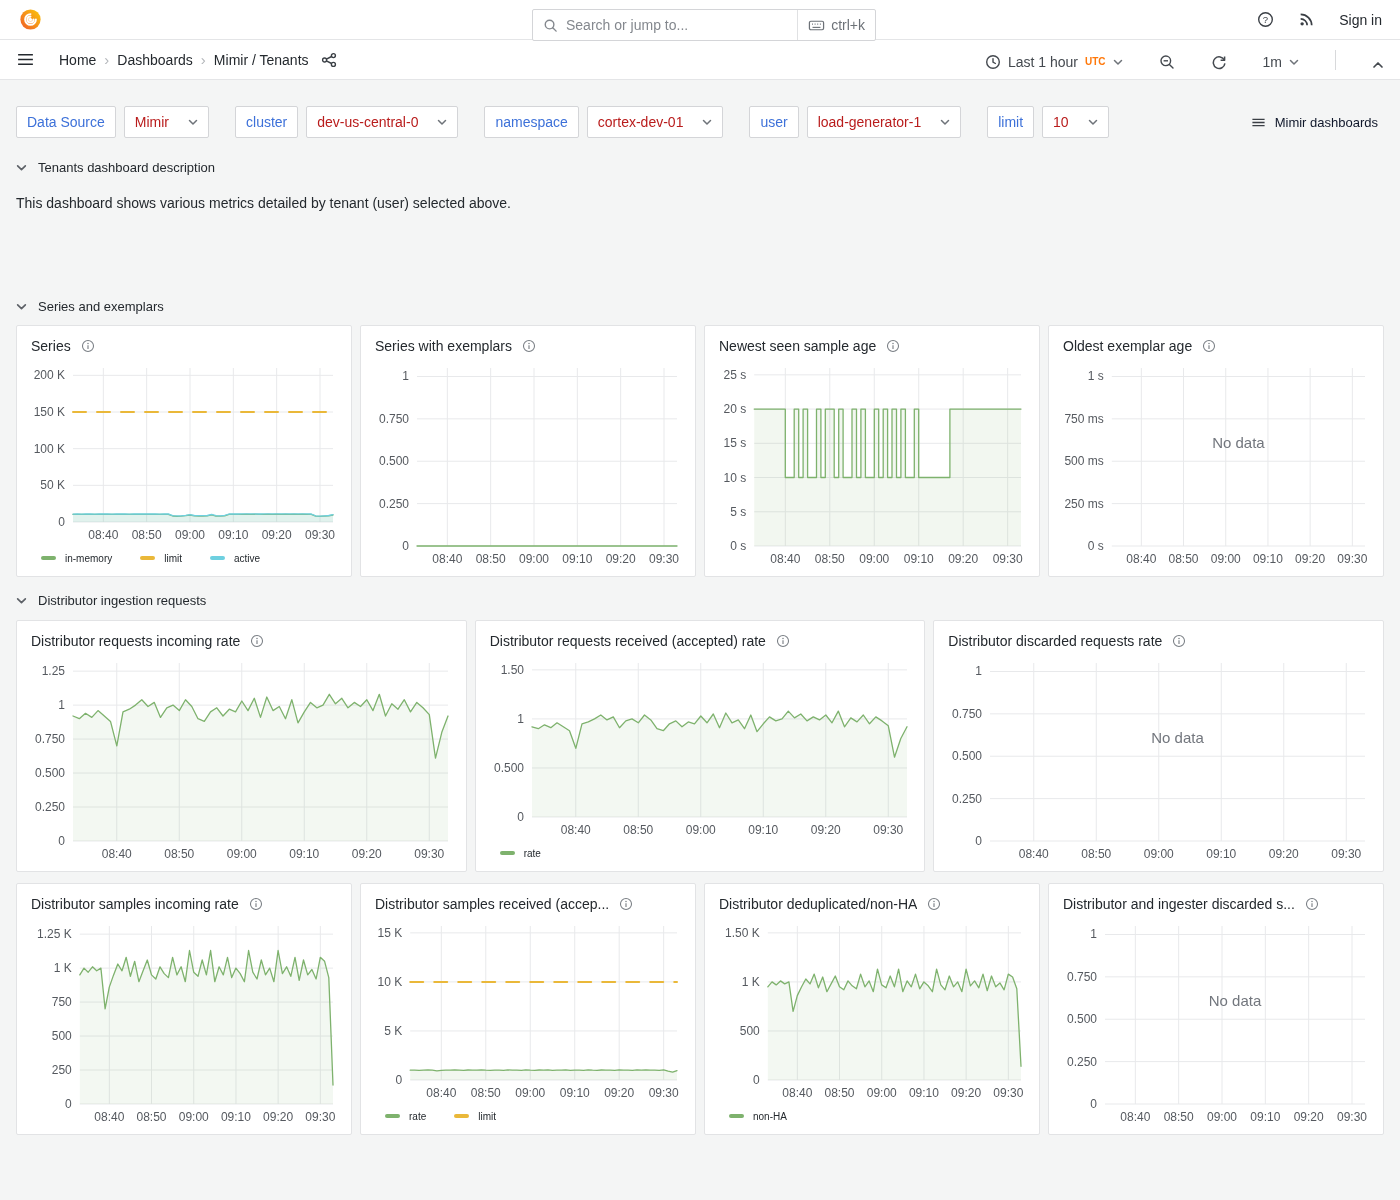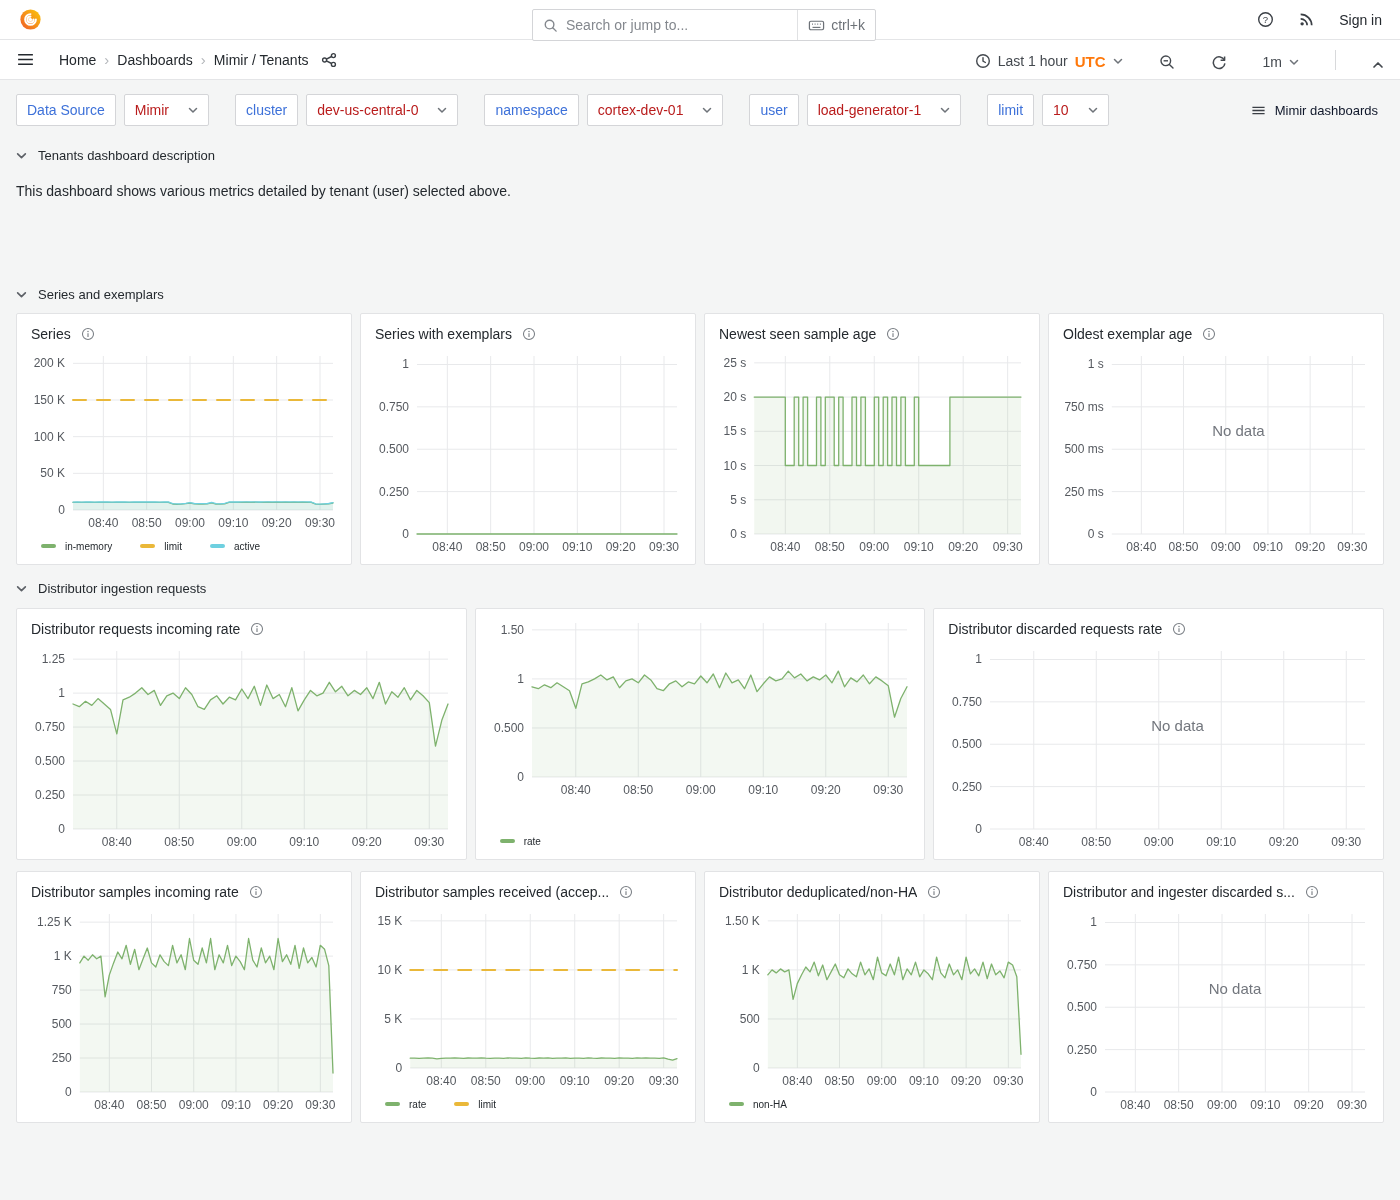--- a/index.html
+++ b/index.html
@@ -14,25 +14,25 @@
   .kbd-chip{display:flex;align-items:center;gap:6px;height:100%;padding:0 10px;border-left:1px solid #e0e1e3;color:#6c7177;font-size:14px}
   .nav-right{margin-left:auto;display:flex;align-items:center;gap:24px;color:#3a3f45}
   .signin{font-size:14px;color:#24292e;cursor:pointer}
   
   .toolbar{height:40px;background:#fff;border-bottom:1px solid #e4e5e7;display:flex;align-items:center;padding:0 16px;gap:10px}
   .crumbs{display:flex;align-items:center;gap:8px;margin-left:14px;font-size:14px}
   .crumb{cursor:pointer}
   .crumb-sep{color:#b3b6ba;font-size:15px}
   .tb-right{margin-left:auto;display:flex;align-items:flex-end;gap:36px;color:#44494f}
   .timepicker{display:flex;align-items:center;gap:7px;cursor:pointer}
-  .utc{color:#ff780a;font-weight:600;font-size:15px}
+  .utc{color:#ff780a;font-weight:600;font-size:10px}
   .vdiv{width:1px;height:20px;background:#d8d9db}
   
   .content{padding:0 16px}
-  .filters{display:flex;align-items:flex-start;margin-top:14px}
+  .filters{display:flex;align-items:flex-start;margin-top:26px}
   .filter{display:flex;gap:8px;margin-right:26px}
   .fbox{height:32px;display:flex;align-items:center;padding:0 10px;background:#fff;border:1px solid #d4d5d8;border-radius:2px;font-size:14px}
   .fbox.flabel{color:#3d71d9}
   .fbox.fvalue{color:#b91c1c;gap:19px;cursor:pointer}
   .dash-btn{margin-left:auto;display:flex;align-items:center;gap:9px;font-size:13px;color:#0f172a;cursor:pointer;height:32px;padding:0 6px}
   
   .section-h{display:flex;align-items:center;gap:11px;font-size:13px;font-weight:500;color:#24292e;cursor:pointer}
   .sec-desc-h{margin-top:22px}
   .desc-text{margin-top:20px;font-size:14px;color:#24292e}
   .sec-series{margin-top:88px}
@@ -525,20 +525,28 @@
             <line x1="339.75" x2="339.75" y1="8" y2="186" stroke="#e8e9eb" stro-width="1"></line>
             <text x="339.75" y="203" text-anchor="middle" class="tick">09:20</text>
             <line x1="402.25" x2="402.25" y1="8" y2="186" stroke="#e8e9eb" stro-width="1"></line>
             <text x="402.25" y="203" text-anchor="middle" class="tick">09:30</text>
             <path d="M46.0 61.0L52.3 63.7L58.5 58.3L64.8 62.4L71.0 55.6L77.3 61.0L83.5 66.4L89.8 90.9L96.0 56.9L102.3 54.2L108.5 50.1L114.8 44.7L121.0 51.5L127.3 47.4L133.5 62.4L139.8 52.8L146.0 50.1L152.3 55.6L158.5 44.7L164.8 51.5L171.0 63.7L177.3 66.4L183.5 56.9L189.8 52.8L196.0 61.0L202.3 54.2L208.5 56.9L214.8 46.0L221.0 55.6L227.3 43.3L233.5 62.4L239.8 42.0L246.0 55.6L252.3 51.5L258.5 63.7L264.8 44.7L271.0 67.8L277.3 56.9L283.5 47.4L289.8 52.8L296.0 50.1L302.3 39.3L308.5 48.8L314.8 43.3L321.0 52.8L327.3 47.4L333.5 51.5L339.8 44.7L346.0 55.6L352.3 39.3L358.5 61.0L364.8 48.8L371.0 54.2L377.3 44.7L383.5 56.9L389.8 47.4L396.0 52.8L402.3 59.6L408.5 103.1L414.8 77.3L421.0 61.0L421.0 186.0L46.0 186.0Z" fill="#7EB26D" fill-opacity="0.09" stroke="none"></path>
             <path d="M46.0 61.0L52.3 63.7L58.5 58.3L64.8 62.4L71.0 55.6L77.3 61.0L83.5 66.4L89.8 90.9L96.0 56.9L102.3 54.2L108.5 50.1L114.8 44.7L121.0 51.5L127.3 47.4L133.5 62.4L139.8 52.8L146.0 50.1L152.3 55.6L158.5 44.7L164.8 51.5L171.0 63.7L177.3 66.4L183.5 56.9L189.8 52.8L196.0 61.0L202.3 54.2L208.5 56.9L214.8 46.0L221.0 55.6L227.3 43.3L233.5 62.4L239.8 42.0L246.0 55.6L252.3 51.5L258.5 63.7L264.8 44.7L271.0 67.8L277.3 56.9L283.5 47.4L289.8 52.8L296.0 50.1L302.3 39.3L308.5 48.8L314.8 43.3L321.0 52.8L327.3 47.4L333.5 51.5L339.8 44.7L346.0 55.6L352.3 39.3L358.5 61.0L364.8 48.8L371.0 54.2L377.3 44.7L383.5 56.9L389.8 47.4L396.0 52.8L402.3 59.6L408.5 103.1L414.8 77.3L421.0 61.0" fill="none" stroke="#7EB26D" stroke-width="1.3" stroke-dasharray="none" stroke-linejoin="round" stroke-linecap="round"></path>
           </svg>
         </div>
     </div>
     <div class="panel">
+      <div class="panel-h">
+          <span class="panel-title">Distributor requests received (accepted) rate</span>
+          <span class="info-ic">
+            <svg width="14" height="14">
+              <use href="#i-info"></use>
+            </svg>
+          </span>
+        </div>
       <div class="chart">
           <svg width="429" height="186">
             <line x1="46" x2="421" y1="162" y2="162" stroke="#e8e9eb" stroke-width="1"></line>
             <text x="38" y="166" text-anchor="end" class="tick">0</text>
             <line x1="46" x2="421" y1="112.95541401273886" y2="112.95541401273886" stroke="#e8e9eb" stroke-width="1"></line>
             <text x="38" y="116.95541401273886" text-anchor="end" class="tick">0.500</text>
             <line x1="46" x2="421" y1="63.91082802547771" y2="63.91082802547771" stroke="#e8e9eb" stroke-width="1"></line>
             <text x="38" y="67.91082802547771" text-anchor="end" class="tick">1</text>
             <line x1="46" x2="421" y1="14.86624203821657" y2="14.86624203821657" stroke="#e8e9eb" stroke-width="1"></line>
             <text x="38" y="18.86624203821657" text-anchor="end" class="tick">1.50</text>

